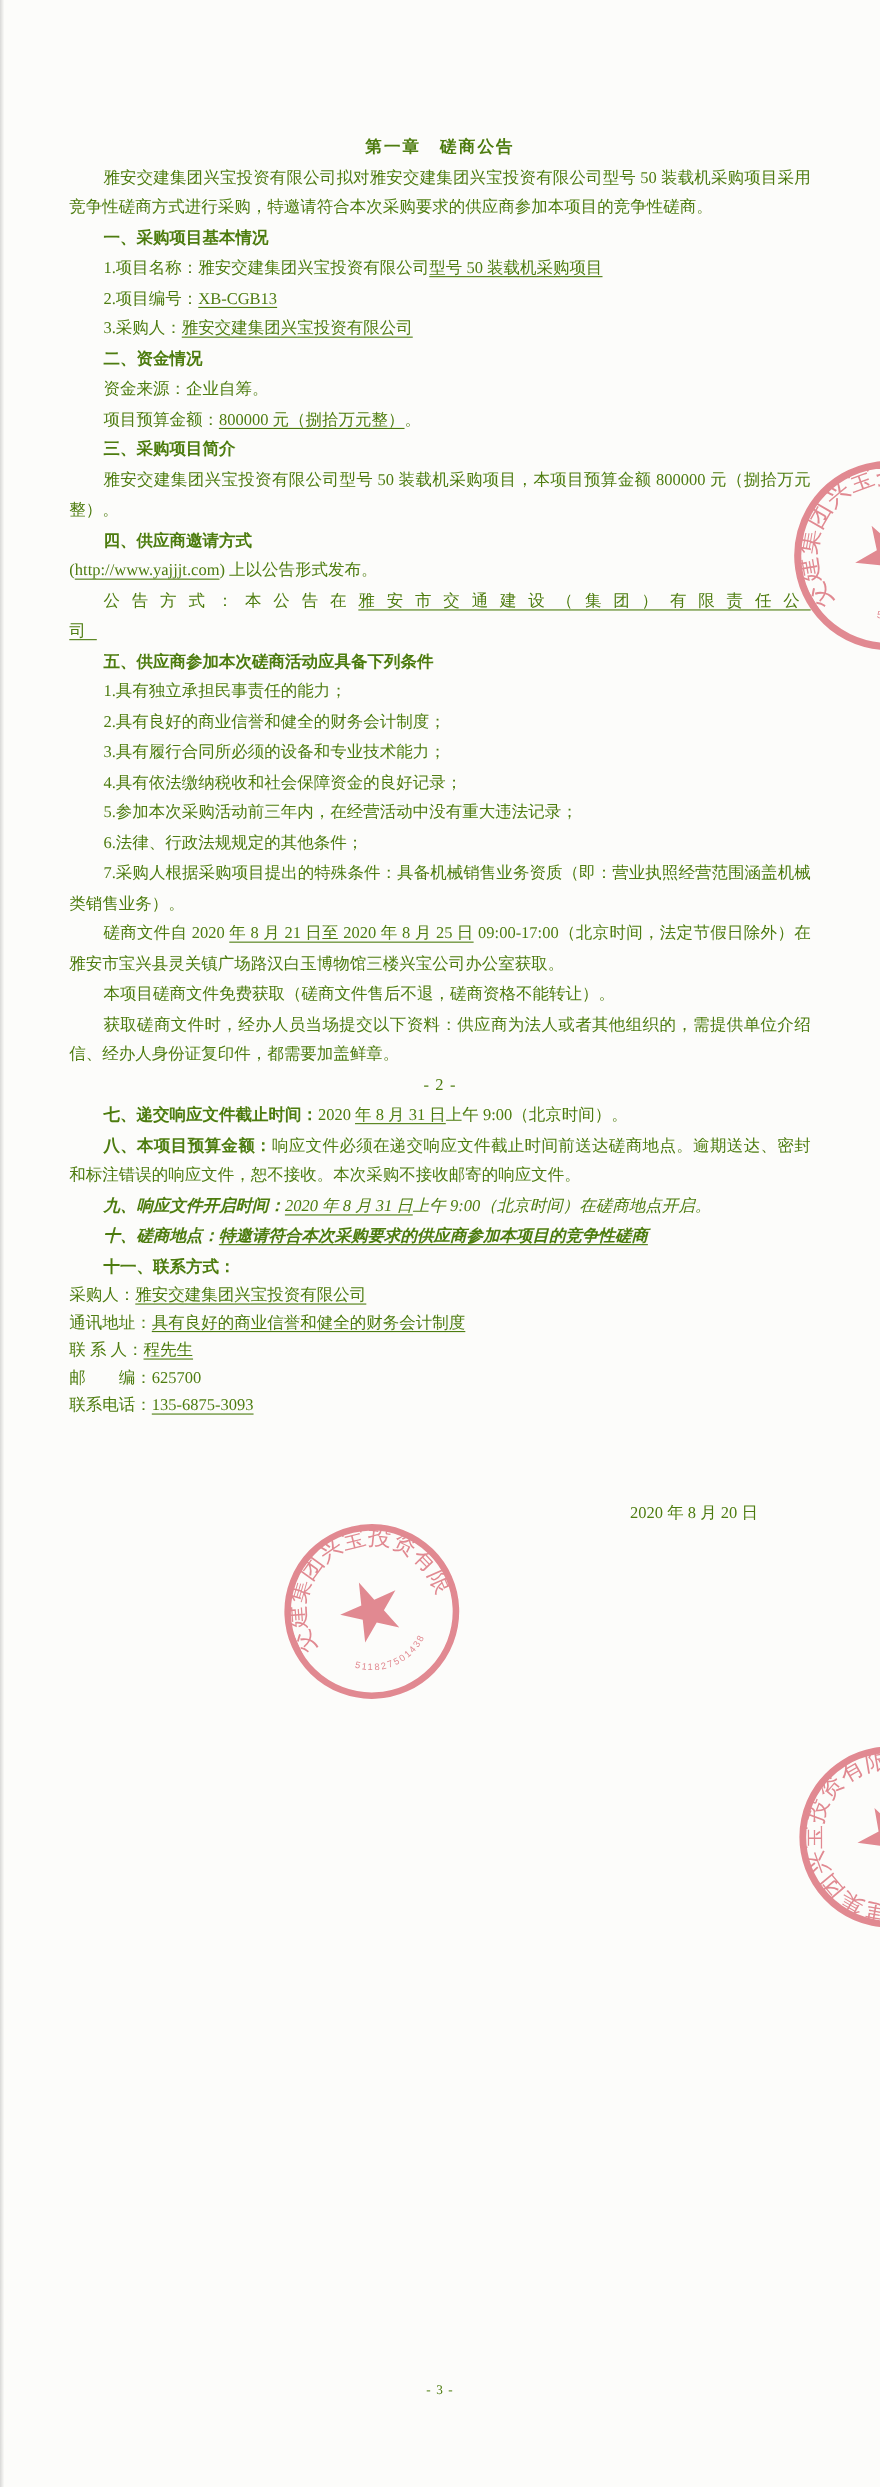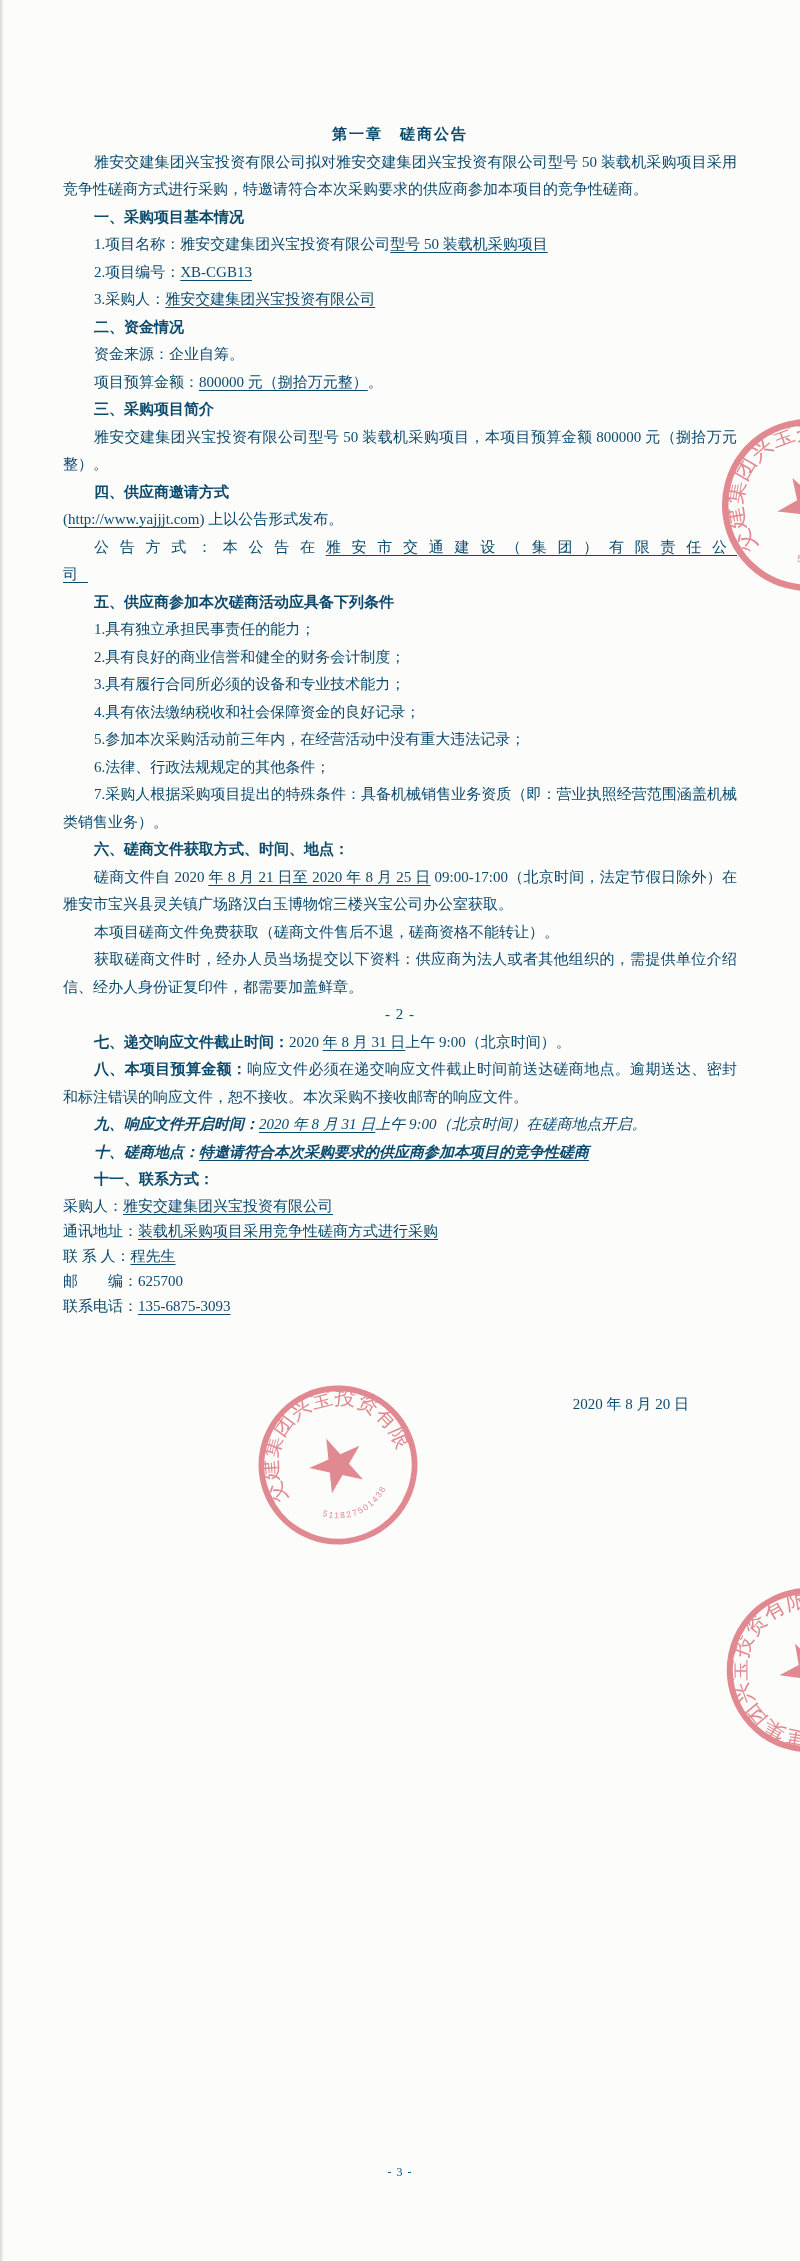--- a/index.html
+++ b/index.html
@@ -1,20 +1,20 @@
 <!DOCTYPE html>
 <html><head>
 <meta charset="utf-8">
 <style>
   html,body{margin:0;padding:0;background:#f6f6f4;}
   .page{
     position:relative;width:800px;height:2261px;margin:0 auto;
     background:#fcfcfa;overflow:hidden;
     font-family:"Liberation Serif","DejaVu Serif",serif;
-    color:#0c4a6e;
+    color:#4d7c0f;
   }
   .page::before{
     content:"";position:absolute;left:0;top:0;width:4px;height:100%;
     background:linear-gradient(to right, rgba(0,0,0,.14), rgba(0,0,0,0));
     z-index:5;
   }
   .doc-body{position:relative;margin:0 63px;padding-top:121px;z-index:1;}
   .doc-body p{margin:0;font-size:15px;line-height:27.5px;text-align:justify;}
   .title{font-size:21px;font-weight:bold;text-align:center !important;line-height:30px;letter-spacing:2px;}
   .ind{text-indent:31px;}
@@ -76,32 +76,31 @@
       <p class="body"><span>(</span><span class="u">http://www.yajjjt.com</span><span>) 上以公告形式发布。</span></p>
       <p class="body ind just-wide"><span>公告方式：本公告在</span><span class="u">雅安市交通建设（集团）有限责任公司</span></p>
       <p class="sec ind mt4"><span>五、供应商参加本次磋商活动应具备下列条件</span></p>
       <p class="body ind mt4"><span>1.具有独立承担民事责任的能力；</span></p>
       <p class="body ind"><span>2.具有良好的商业信誉和健全的财务会计制度；</span></p>
       <p class="body ind"><span>3.具有履行合同所必须的设备和专业技术能力；</span></p>
       <p class="body ind"><span>4.具有依法缴纳税收和社会保障资金的良好记录；</span></p>
       <p class="body ind"><span>5.参加本次采购活动前三年内，在经营活动中没有重大违法记录；</span></p>
       <p class="body ind"><span>6.法律、行政法规规定的其他条件；</span></p>
       <p class="body ind"><span>7.采购人根据采购项目提出的特殊条件：具备机械销售业务资质（即：营业执照经营范围涵盖机械类销售业务）。</span></p>
-      <p class="sec ind mt4"><span>六、磋商文件获取方式、时间、地点：</span></p>
       <p class="body ind"><span>磋商文件自 2020 </span><span class="u">年 8 月 21 日至 2020 年 8 月 25 日</span><span> 09:00-17:00（北京时间，法定节假日除外）在雅安市宝兴县灵关镇广场路汉白玉博物馆三楼兴宝公司办公室获取。</span></p>
       <p class="body ind"><span>本项目磋商文件免费获取（磋商文件售后不退，磋商资格不能转让）。</span></p>
       <p class="body ind"><span>获取磋商文件时，经办人员当场提交以下资料：供应商为法人或者其他组织的，需提供单位介绍信、经办人身份证复印件，都需要加盖鲜章。</span></p>
       <p class="pgnum"><span>- 2 -</span></p>
       <p class="body ind gap-page"><span class="b">七、递交响应文件截止时间：</span><span>2020 </span><span class="u">年 8 月 31 日</span><span>上午 9:00（北京时间）。</span></p>
       <p class="body ind mt6"><span class="b">八、本项目预算金额：</span><span>响应文件必须在递交响应文件截止时间前送达磋商地点。逾期送达、密封和标注错误的响应文件，恕不接收。本次采购不接收邮寄的响应文件。</span></p>
       <p class="body ind mt9"><span class="b">九、响应文件开启时间：</span><span class="u">2020 年 8 月 31 日</span><span>上午 9:00（北京时间）在磋商地点开启。</span></p>
       <p class="body ind mt9"><span class="b">十、磋商地点：</span><span class="u b">特邀请符合本次采购要求的供应商参加本项目的竞争性磋商</span></p>
       <p class="sec ind"><span>十一、联系方式：</span></p>
       <p class="body tight"><span>采购人：</span><span class="u">雅安交建集团兴宝投资有限公司</span></p>
-      <p class="body tight"><span>通讯地址：</span><span class="u">装载机采购项目采用竞争性磋商方式进行采购</span></p>
+      <p class="body tight"><span>通讯地址：</span><span class="u">具有良好的商业信誉和健全的财务会计制度</span></p>
       <p class="body tight"><span>联 系 人：</span><span class="u">程先生</span></p>
       <p class="body tight"><span>邮　　编：625700</span></p>
       <p class="body tight"><span>联系电话：</span><span class="u">135-6875-3093</span></p>
       <p class="body dateline"><span>2020 年 8 月 20 日</span></p>
     </div>
 
   <p class="footer3">- 3 -</p>
 
   <svg class="stamp stamp-a" viewBox="-100 -100 200 200" color="#de717c">
     <use href="#seal-symbol" x="-100" y="-100" width="200" height="200"></use>

